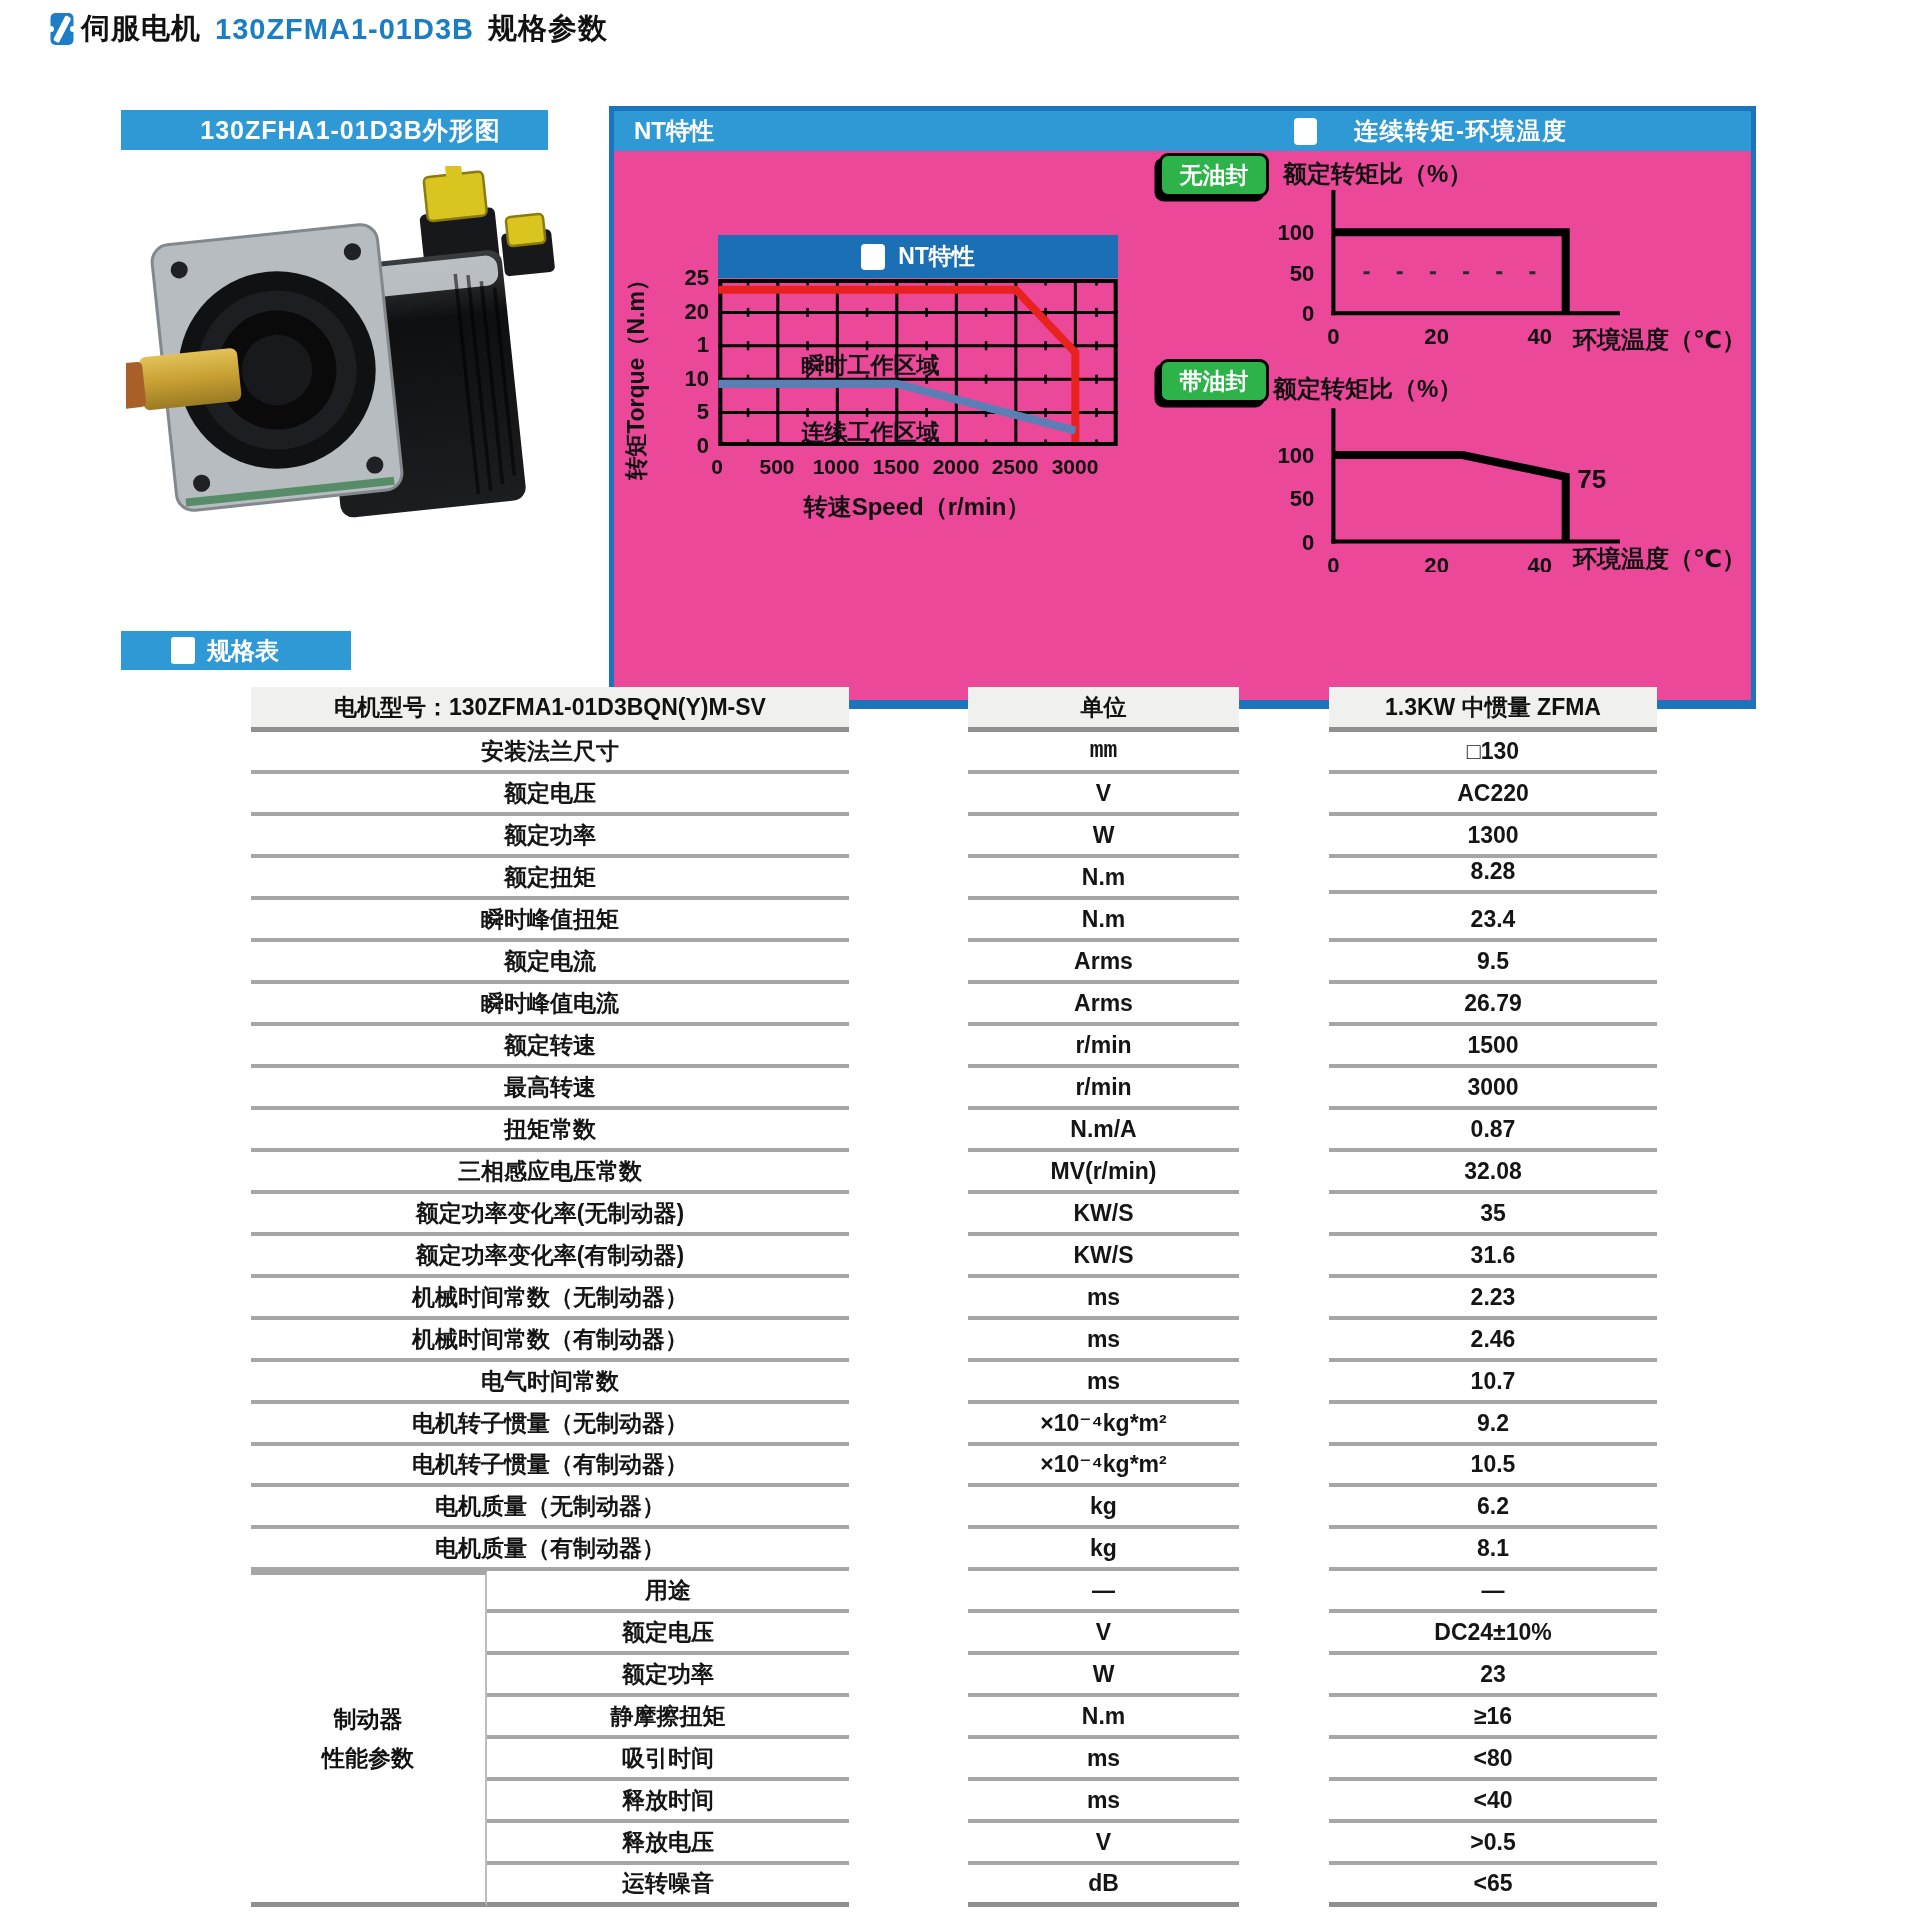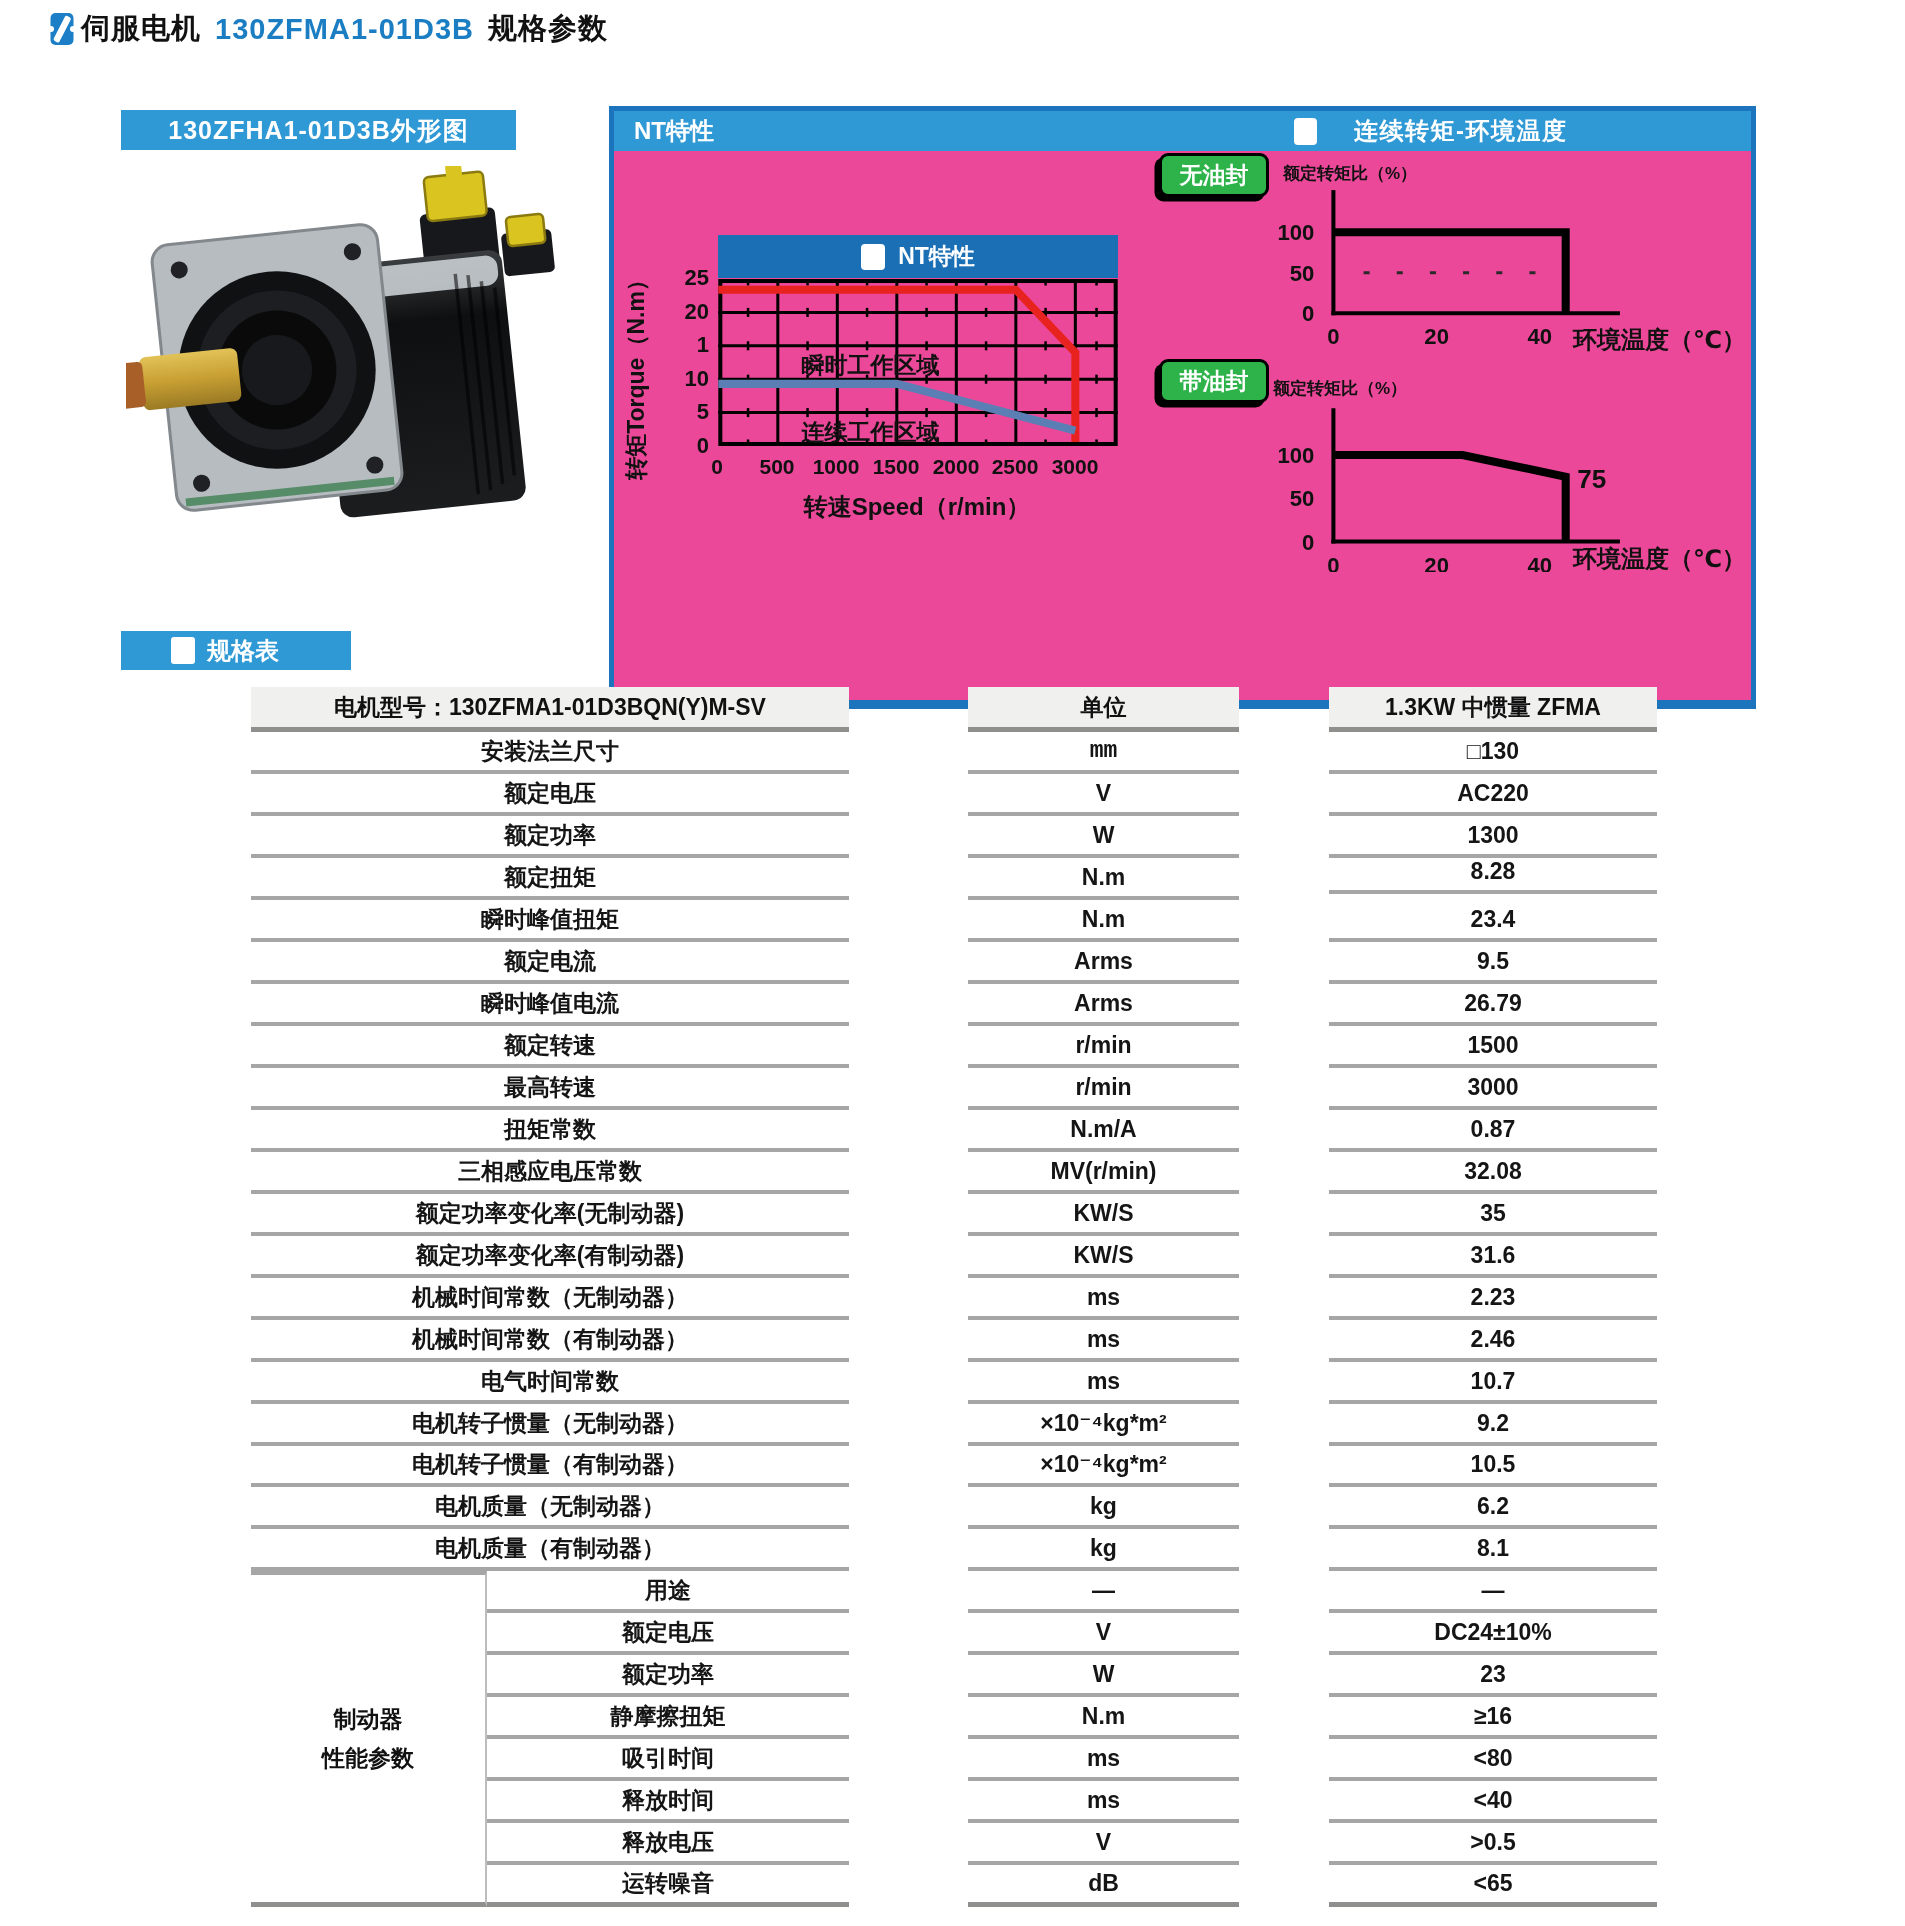--- a/index.html
+++ b/index.html
@@ -21,35 +21,35 @@
   #nt-title-box{left:104px;top:81px;width:400px;height:44px;background:#36A2DB;color:#fff;font-size:23px;font-weight:700;display:flex;align-items:center;justify-content:center;letter-spacing:0.5px;}
   #nt-sub-box{left:104px;top:124px;width:400px;height:43px;background:#1B6FB5;color:#fff;font-size:23px;font-weight:700;display:flex;align-items:center;justify-content:center;gap:13px;}
   #nt-sub-box .wsq{width:24px;height:26px;}
   #nt-ylab{left:-154px;top:248px;width:352px;height:30px;transform:rotate(-90deg);text-align:center;font-size:23px;font-weight:700;}
   #nt-xlab{left:152px;top:380px;width:302px;height:30px;text-align:center;font-size:24px;font-weight:700;}
   .region-label{font-size:23px;font-weight:700;text-align:center;}
   .ytick{position:absolute;width:60px;height:28px;line-height:28px;text-align:right;font-size:22px;font-weight:700;}
   .xtick{position:absolute;width:70px;height:25px;line-height:25px;text-align:center;font-size:21px;font-weight:700;}
   .badge{width:110px;height:44px;background:#2EB34A;border:3.5px solid #000;border-radius:9px;box-sizing:border-box;
          color:#fff;font-size:23px;font-weight:700;display:flex;align-items:center;justify-content:center;box-shadow:-4.5px 4.5px 0 #000;}
-  .ratio-label{font-size:17px;font-weight:700;height:28px;line-height:28px;}
+  .ratio-label{font-size:24px;font-weight:700;height:28px;line-height:28px;}
   .temp-label{font-size:24px;font-weight:700;height:28px;line-height:28px;}
   .svgtxt{font:700 44px "Liberation Sans","DejaVu Sans",sans-serif;fill:#111;}
   .svgtxt-big{font:700 52px "Liberation Sans","DejaVu Sans",sans-serif;fill:#111;}
   
   #spec-label{left:121px;top:631px;width:230px;height:39px;background:#2F99D5;display:flex;align-items:center;gap:12px;padding-left:50px;box-sizing:border-box;color:#fff;font-size:24px;font-weight:700;}
   #spec-label .wsq{width:24px;height:27px;border-radius:3px;}
   .hcell{position:absolute;top:687px;height:45px;background:#F0F0EE;border-bottom:5px solid #8F8F8D;box-sizing:border-box;
          display:flex;align-items:center;justify-content:center;font-size:23px;font-weight:700;}
   .cell{position:absolute;display:flex;align-items:center;justify-content:center;font-weight:700;font-size:23px;
         border-bottom:4px solid #A6A6A6;box-sizing:border-box;color:#151515;}
   .cell.last{border-bottom:5px solid #8F8F8D;}
   #group-cell{left:251px;top:1571px;width:236px;height:336px;border-top:4px solid #A6A6A6;border-bottom:5px solid #8F8F8D;border-right:2px solid #BDBDBD;
         box-sizing:border-box;display:flex;flex-direction:column;align-items:center;justify-content:center;font-size:23px;font-weight:700;line-height:39px;}
-  #outline-bar{left:121px;top:110px;width:395px;height:40px;font-size:25px;letter-spacing:1px;}
+  #outline-bar{left:121px;top:110px;width:395px;height:40px;font-size:25px;letter-spacing:1px;padding-left:32px;}
 </style>
 </head>
 <body>
 
 <div id="screen">
 
   <svg class="abs" style="left:48px;top:12px;" width="28" height="34" viewBox="0 0 56 68">
     <rect x="5" y="2" width="46" height="64" rx="10" fill="#1B7EC6"></rect>
     <rect x="22" y="6" width="13" height="56" rx="4" fill="#fff" transform="rotate(27 28 34)"></rect>
     <circle cx="6" cy="34" r="6" fill="#fff"></circle>

